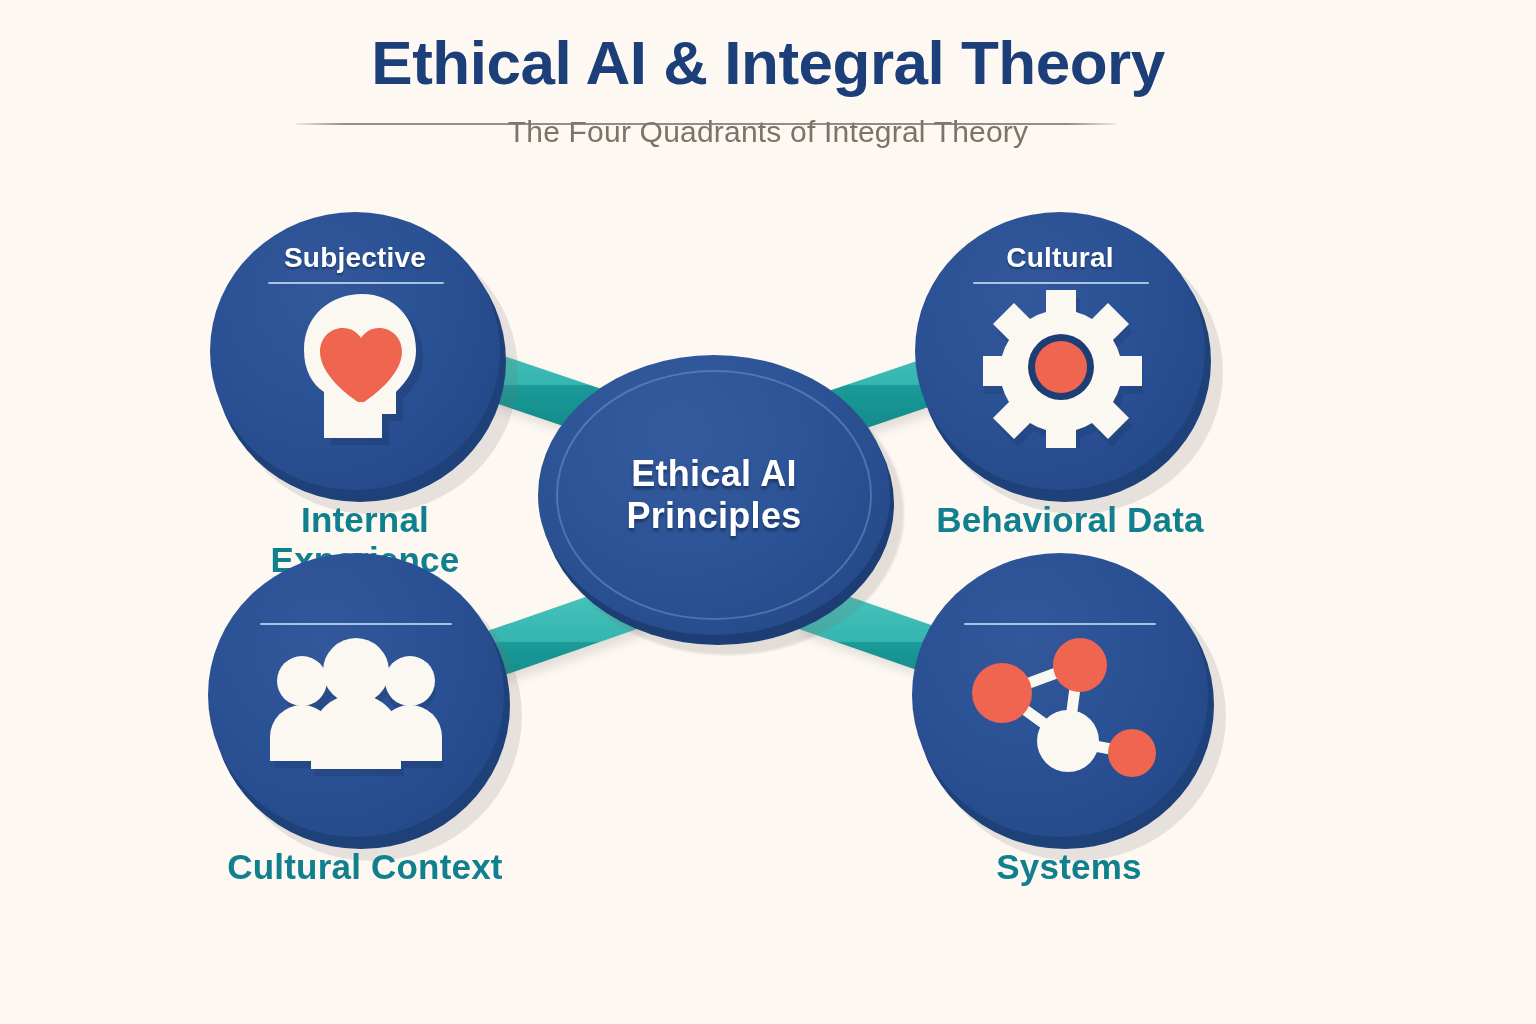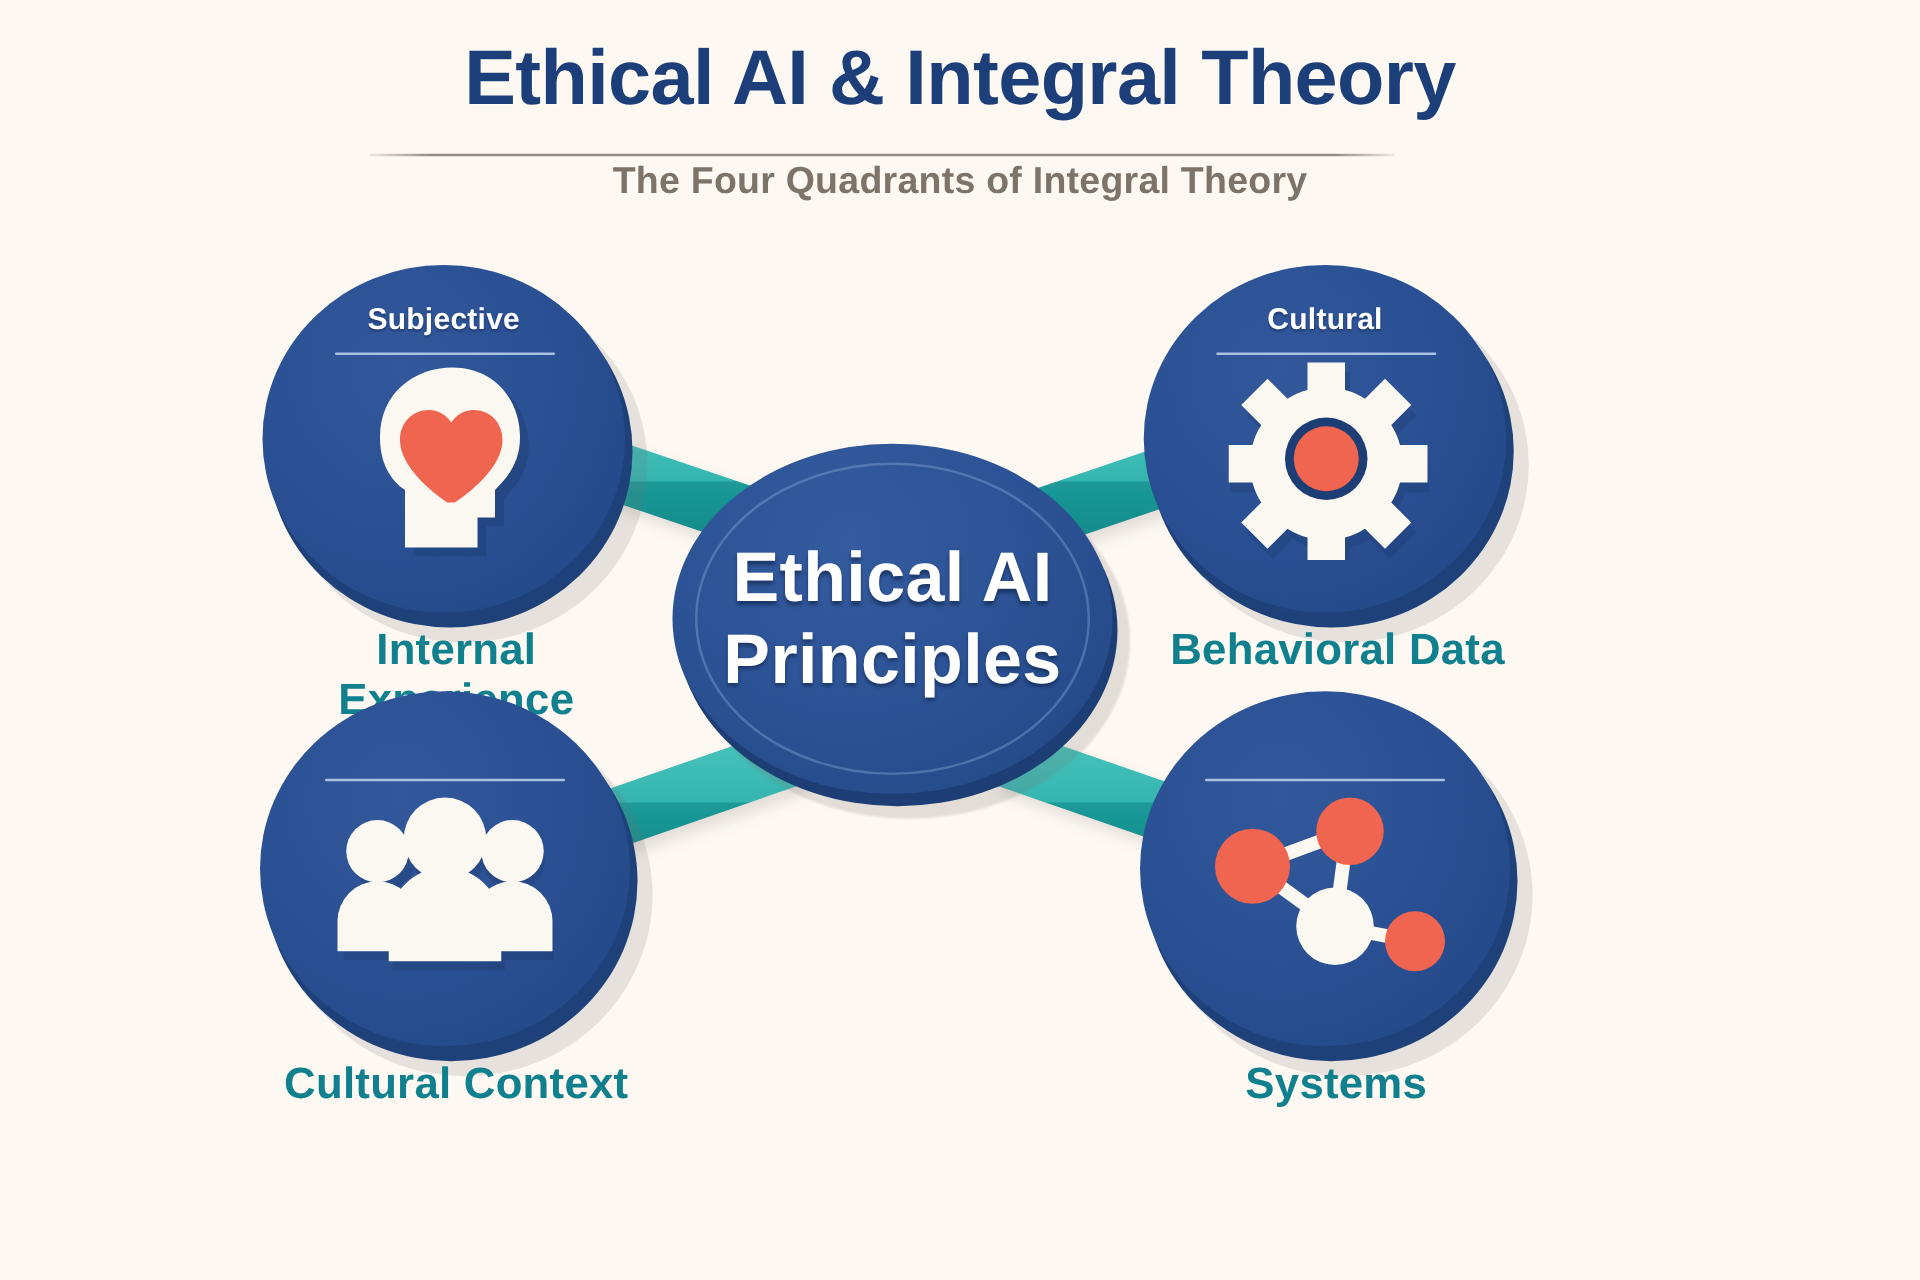--- a/index.html
+++ b/index.html
@@ -20,23 +20,23 @@
     font-size:62px;line-height:1.08;font-weight:bold;
     letter-spacing:-0.5px;
     color:#1d3f79;
     text-shadow:1px 1px 0 rgba(255,255,255,.6);
   }
   #title-rule{
     position:absolute;left:296px;top:123px;width:820px;height:2px;
     background:linear-gradient(to right,rgba(150,140,130,.15),rgba(130,120,110,.85) 6%,rgba(130,120,110,.85) 94%,rgba(150,140,130,.15));
   }
   #page-subtitle{
-    margin:13px;padding-top:18px;
-    font-family:"Liberation Sans Narrow","Liberation Sans",sans-serif;
-    font-size:30px;font-weight:bold;color:#7d7369;letter-spacing:.2px;
+    margin:0;padding-top:18px;
+    font-family:"Liberation Sans Narrow","Liberation Sans",sans-serif;
+    font-size:30px;font-weight:normal;color:#7d7369;letter-spacing:.2px;
   }
 
   
   #connectors{position:absolute;left:0;top:0;width:1536px;height:1024px;}
 
   
   .quad{position:absolute;}
   .disc-wrap{position:relative;}
   .disc-shadow{
     position:absolute;border-radius:50%;
@@ -49,21 +49,21 @@
   }
   .disc-face{
     position:absolute;border-radius:50%;
     background:radial-gradient(ellipse at 38% 30%, #32589b 0%, #2b5195 45%, #244a8b 78%, #1f4280 100%);
     overflow:hidden;
   }
   .quad-title{
     position:absolute;left:0;right:0;
     text-align:center;color:#ffffff;
     font-family:"Liberation Sans Narrow","Liberation Sans",sans-serif;
-    font-weight:bold;font-size:24px;letter-spacing:.2px;
+    font-weight:bold;font-size:28px;letter-spacing:.2px;
     text-shadow:0 2px 2px rgba(10,25,55,.45);
   }
   .quad-underline{
     position:absolute;height:2px;background:rgba(190,214,240,.85);border-radius:2px;
   }
   .quad-caption{
     position:absolute;left:0;right:0;text-align:center;
     color:#10808e;
     font-family:"Liberation Sans Narrow","Liberation Sans",sans-serif;
     font-weight:bold;font-size:35px;letter-spacing:.2px;
@@ -87,21 +87,21 @@
   }
   #hub-ring{
     position:absolute;left:18px;top:15px;width:312px;height:246px;border-radius:50%;
     border:2px solid rgba(150,180,225,.35);
   }
   #hub-text{
     position:absolute;left:0;top:0;width:352px;height:280px;
     display:flex;flex-direction:column;align-items:center;justify-content:center;
     color:#fff;
     font-family:"Liberation Sans Narrow","Liberation Sans",sans-serif;
-    font-weight:bold;font-size:56px;line-height:1.16;letter-spacing:.3px;
+    font-weight:bold;font-size:36px;line-height:1.16;letter-spacing:.3px;
     text-shadow:0 3px 3px rgba(10,25,55,.5);
     text-align:center;
   }
 </style>
 </head>
 <body>
 
 <div id="stage">
 
   <div id="header">

